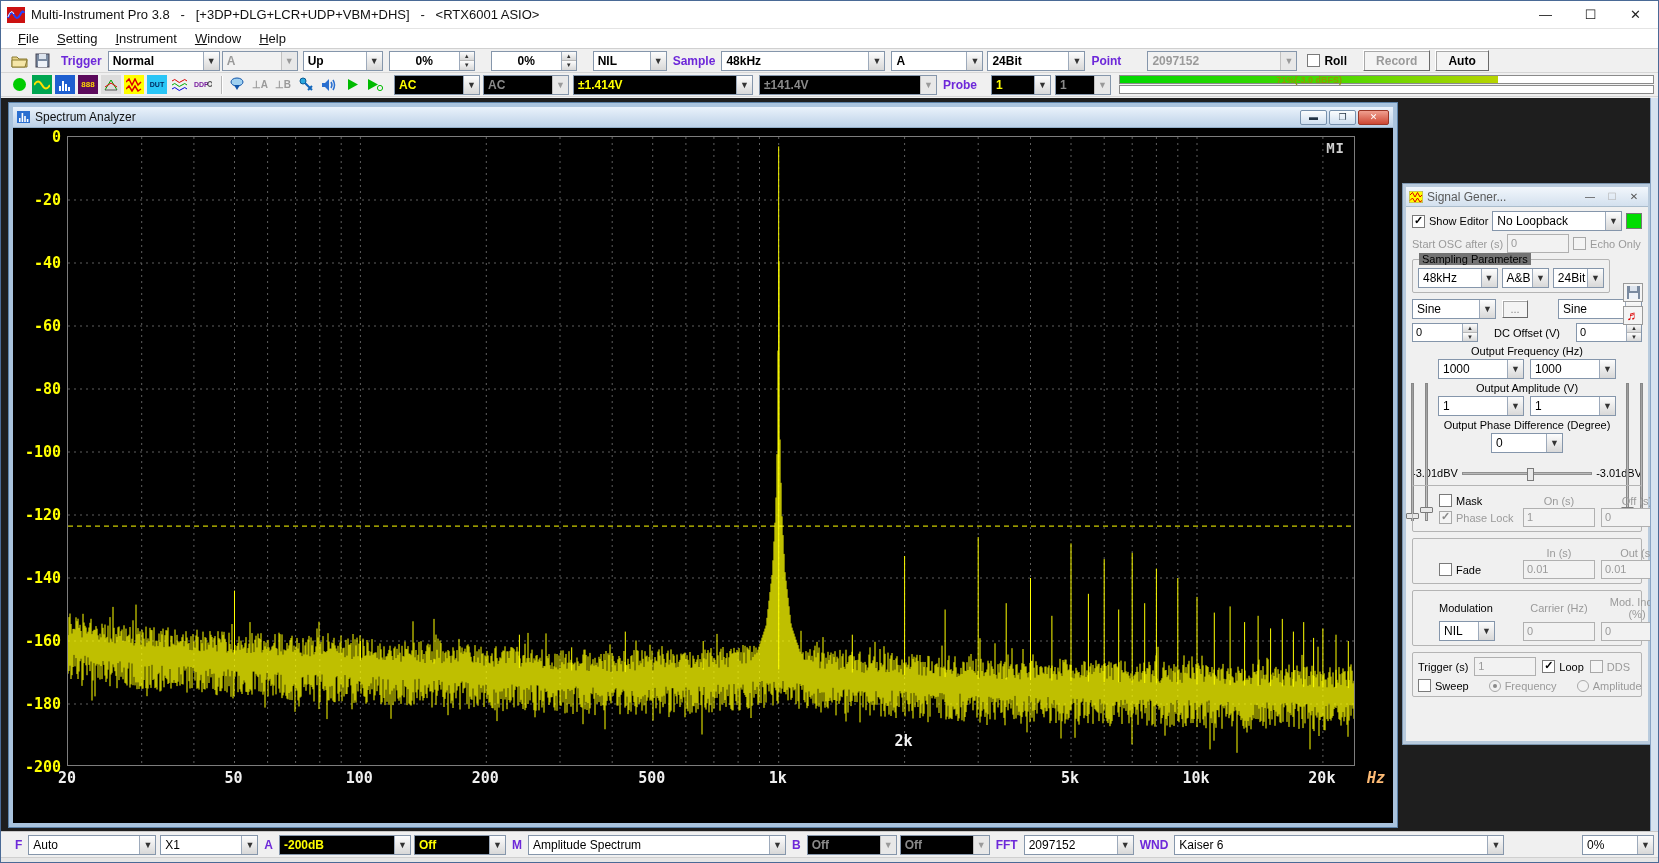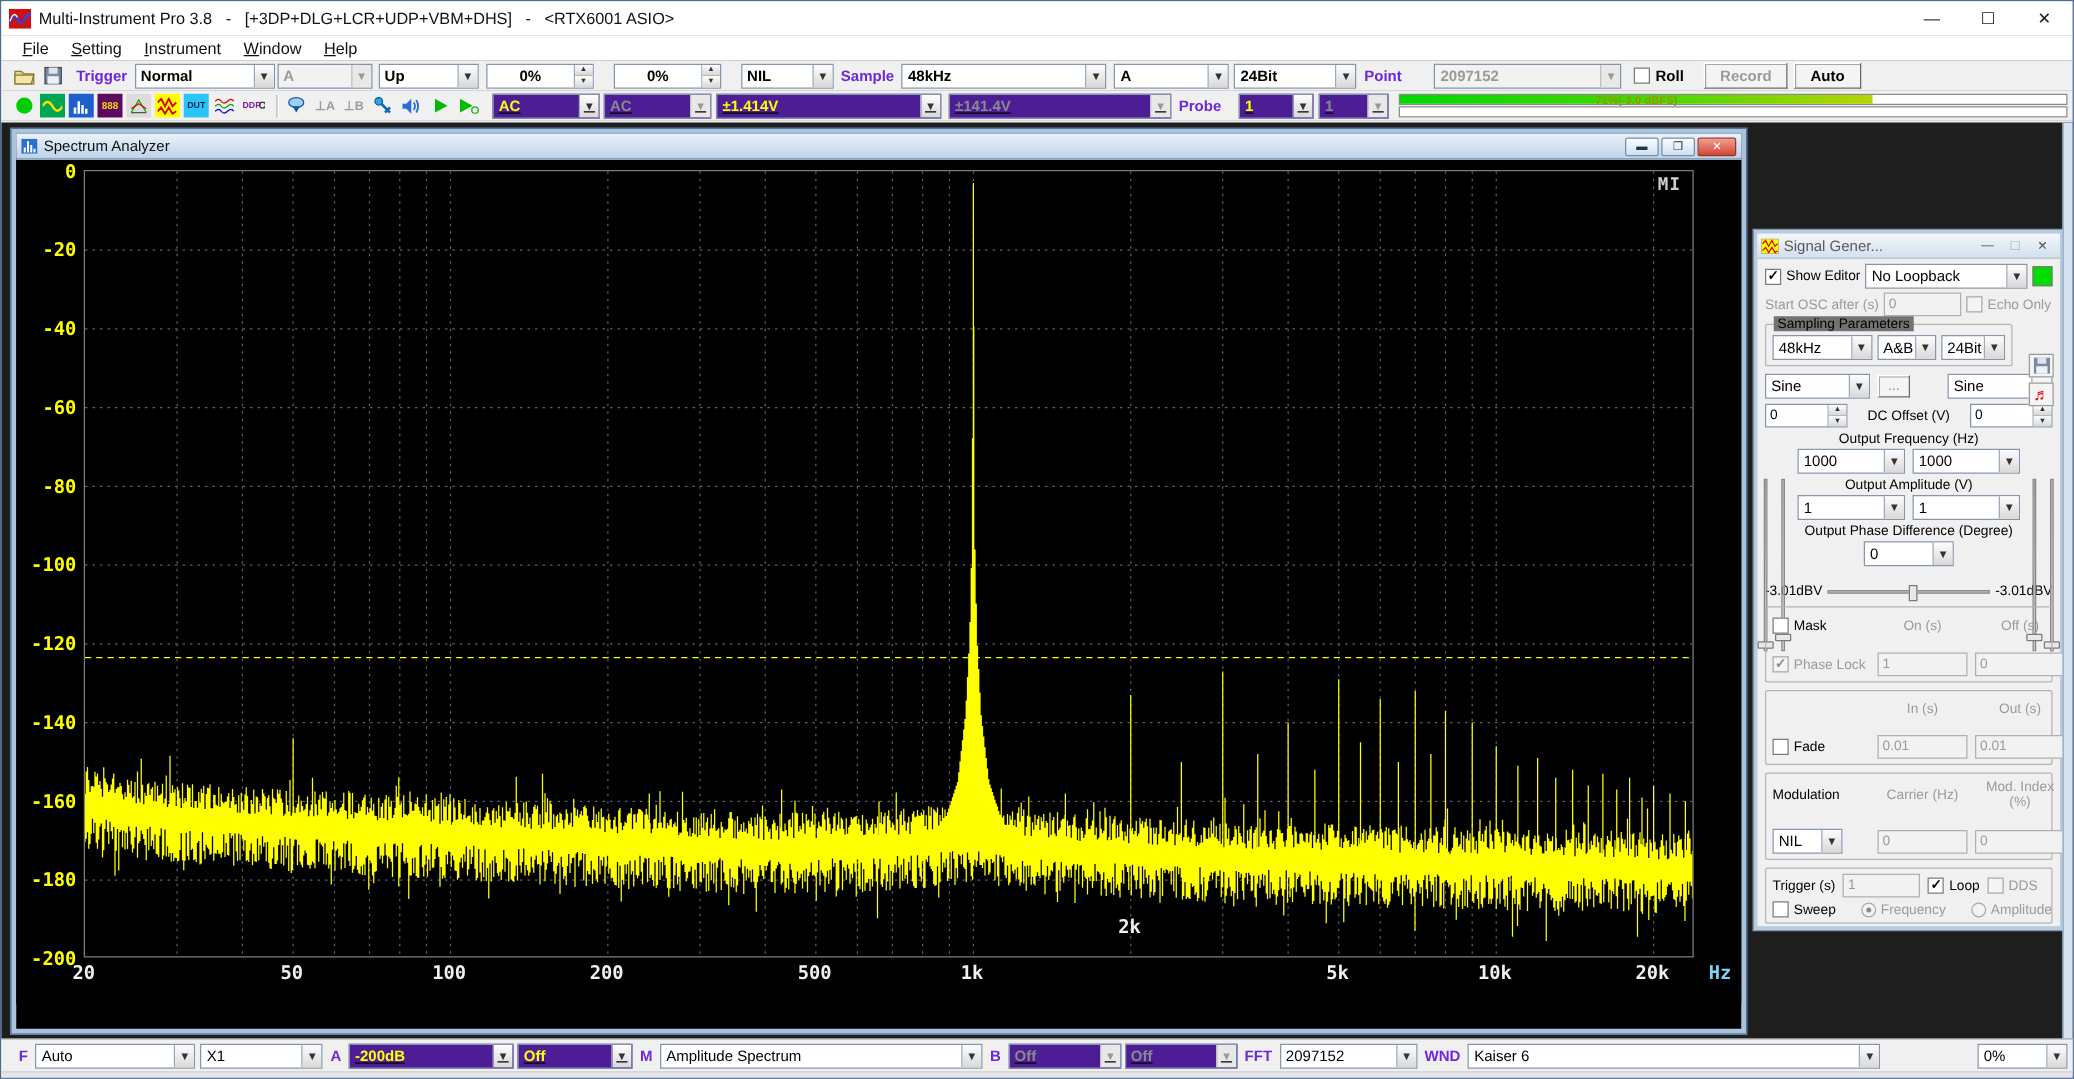--- a/index.html
+++ b/index.html
@@ -22,21 +22,21 @@
   .tsep { width:1px; height:18px; background:#b8b8b8; margin:0 5px; box-shadow:1px 0 0 #fff; }
 
   
   .dd { height:20px; background:#fff; border:1px solid #8596ab; display:flex; align-items:stretch; overflow:hidden; }
   .dd .dtxt { flex:1; padding:2px 4px; font-size:12px; color:#000; white-space:nowrap; overflow:hidden; font-weight:bold; }
   .dd .darr { width:16px; background:linear-gradient(#fdfdfd,#d8d8d8); border-left:1px solid #9daabb; color:#333; font-size:9px; display:flex; align-items:center; justify-content:center; }
   .dd.plain .dtxt { font-weight:normal; }
   .dd.disabled { background:#f2f2f2; }
   .dd.disabled .dtxt { color:#9a9a9a; }
   .dd.disabled .darr { background:#e8e8e8; color:#9a9a9a; border-left-color:#c0c0c0; }
-  .dd.black { background:#4c1d95;text-decoration:underline; }
+  .dd.black { background:#000000; }
   .dd.black .dtxt { color:#ffff00; }
   .dd.black.disabled .dtxt { color:#8a8a8a; }
 
   
   .spin { height:20px; display:flex; border:1px solid #8596ab; background:#fff; }
   .spin .stxt { flex:1; text-align:center; padding-top:2px; font-weight:bold; }
   .spin .sbtns { width:15px; display:flex; flex-direction:column; border-left:1px solid #9daabb; }
   .spin .sbtns i { flex:1; font-style:normal; font-size:6px; line-height:8px; text-align:center; background:linear-gradient(#fdfdfd,#d8d8d8); color:#333; }
   .spin .sbtns i:first-child { border-bottom:1px solid #b8b8b8; }
 
@@ -70,21 +70,21 @@
   .sa-titlebar { height:21px; background:linear-gradient(#eaf2fb,#bdd2e8); display:flex; align-items:center; padding:0 4px; border-bottom:1px solid #93afc9; }
   .sa-titlebar .t { margin-left:5px; font-size:12px; color:#111; }
   .sa-titlebar .tb-btns { margin-left:auto; display:flex; gap:2px; }
   .sa-titlebar .tb-btns .b { width:27px; height:15px; border:1px solid #7791ad; border-radius:2px; background:linear-gradient(#fbfdfe,#cfdff0); font-size:9px; line-height:13px; text-align:center; color:#234; }
   .sa-titlebar .tb-btns .b.close { width:31px; background:linear-gradient(#f0a090,#ce4733); color:#fff; border-color:#9a3626; }
   .sa-measure { height:20px; background:#000; color:#ffff00; font-family:"DejaVu Sans Mono", monospace; font-size:15px; font-weight:bold; white-space:pre; padding-left:3px; line-height:20px; overflow:hidden; }
   .sa-plotarea { position:relative; width:1380px; height:675px; background:#000; }
   .sa-plotarea svg { position:absolute; left:54px; top:8px; border:1px solid #7d7d7d; }
   .ylab { position:absolute; width:46px; text-align:right; font-family:"DejaVu Sans Mono", monospace; font-size:15px; font-weight:bold; color:#ffff00; }
   .xlab { position:absolute; transform:translateX(-50%); font-family:"DejaVu Sans Mono", monospace; font-size:15px; font-weight:bold; color:#f0f0f0; white-space:nowrap; }
-  .hz-lab { position:absolute; font-family:"DejaVu Sans Mono", monospace; font-size:15px; font-weight:bold; color:#7dd3fc; }
+  .hz-lab { position:absolute; font-family:"DejaVu Sans Mono", monospace; font-size:15px; font-weight:bold; color:#fdba74;font-style:italic; }
   .mi-mark { position:absolute; right:48px; top:12px; color:#cfcfcf; font-weight:bold; font-size:14px; letter-spacing:1px; font-family:"DejaVu Sans Mono", monospace; }
   .sa-status { position:absolute; left:0; right:0; bottom:0; height:19px; color:#f0f0f0; font-family:"DejaVu Sans Mono", monospace; font-size:14px; font-weight:bold; }
   .sa-status span { position:absolute; white-space:pre; }
 
   
   .win-siggen { position:absolute; left:1402px; top:86px; width:248px; height:560px; border:3px solid #b9cbdd; outline:1px solid #7e97b0; background:#f0f0f0; font-size:11px; }
   .sg-titlebar { height:20px; background:linear-gradient(#f2f7fc,#d3e0ee); display:flex; align-items:center; padding:0 3px; border-bottom:1px solid #aabccc; }
   .sg-titlebar .t { margin-left:4px; color:#5a5a5a; font-size:12px; flex:1; white-space:nowrap; overflow:hidden; }
   .sg-titlebar .b { width:22px; text-align:center; color:#555; font-size:10px; }
   .sg-body { position:relative; padding:4px 6px; }
@@ -93,21 +93,21 @@
   .sg-group .glabel { position:absolute; top:-7px; left:6px; background:#737373; padding:0 3px; color:#000; }
   .sg-clabel { text-align:center; color:#000; margin:3px 0 2px 0; }
   .graytxt { color:#9a9a9a; }
   .sg-input { height:19px; background:#fff; border:1px solid #8596ab; padding:2px 3px; overflow:hidden; white-space:nowrap; }
   .sg-input.disabled { background:#f2f2f2; color:#9a9a9a; border-color:#b0b0b0; }
   .sg .dd .dtxt { font-weight:normal; }
   .vslider { position:absolute; width:3px; background:linear-gradient(#9a9a9a,#c8c8c8); border:1px solid #888; }
   .vhandle { position:absolute; width:13px; height:6px; background:#e8e8e8; border:1px solid #7a7a7a; border-radius:1px; }
   .hslider-track { flex:1; height:3px; background:#b8b8b8; border:1px solid #909090; margin:0 4px; position:relative; }
   .hslider-track .hh { position:absolute; left:50%; top:-5px; width:7px; height:13px; background:#e8e8e8; border:1px solid #7a7a7a; }
-  .sg-grid3 { display:grid; grid-template-columns:78px 72px 72px; gap:15px 6px; align-items:center; }
+  .sg-grid3 { display:grid; grid-template-columns:78px 72px 72px; gap:1px 6px; align-items:center;margin-left:21px; }
 
   
   .bottombar { position:absolute; left:0; top:830px; width:1659px; height:26px; background:#f0f0f0; border-top:1px solid #c8c8c8; display:flex; align-items:center; padding-left:8px; }
   .bottombar .dd { height:20px; }
   .statusstrip { position:absolute; left:0; top:856px; width:1659px; height:7px; background:#e6e6e6; border-top:1px solid #cfcfcf; }
 
   .w-norm { width:112px; } .w-trgsrc { width:76px; } .w-up { width:80px; } .w-spin { width:86px; }
   .w-nil { width:74px; } .w-rate { width:164px; } .w-cha { width:92px; } .w-bit { width:98px; } .w-pts { width:150px; }
   .w-ac { width:86px; } .w-rangeA { width:180px; } .w-rangeB { width:178px; } .w-probe { width:60px; } .w-probe2 { width:56px; }
   .mls { margin-left:6px; } .mls2 { margin-left:16px; }

